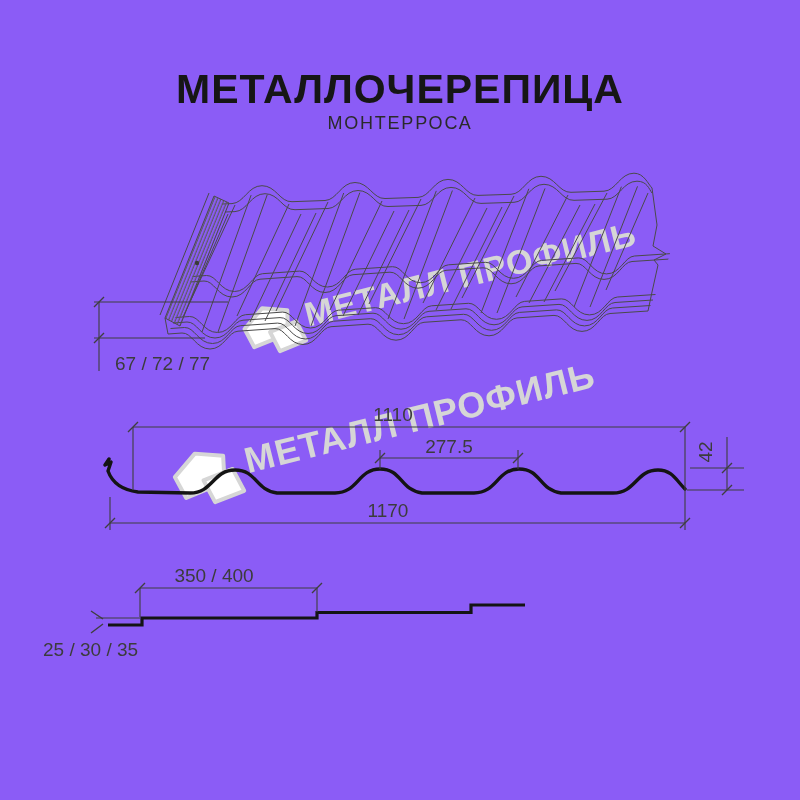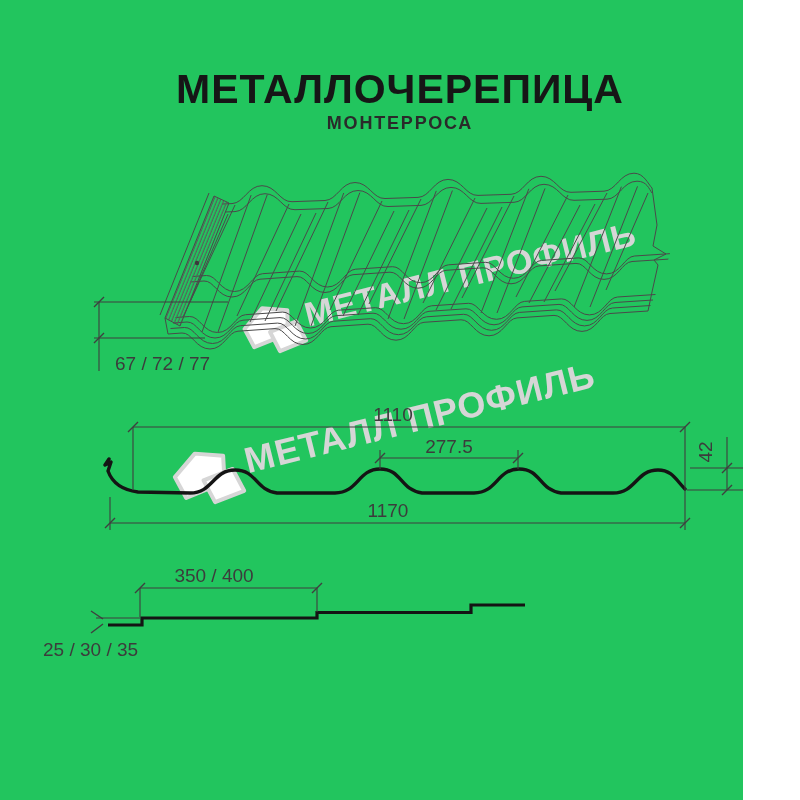--- a/index.html
+++ b/index.html
@@ -1,21 +1,21 @@
 <!DOCTYPE html>
 <html><head>
 <meta charset="utf-8">
 <style>
   html,body{margin:0;padding:0;background:#ffffff;}
-  #stage{position:relative;width:743px;height:800px;background:#22c55e;overflow:hidden;
+  #stage{position:relative;width:800px;height:800px;background:#8b5cf6;overflow:hidden;
          font-family:"Liberation Sans",sans-serif;}
   .title{position:absolute;left:0;top:66px;width:800px;text-align:center;
          font-size:41px;font-weight:bold;letter-spacing:1px;color:#161616;}
   .subtitle{position:absolute;left:0;top:113px;width:800px;text-align:center;
-         font-size:18px;font-weight:700;letter-spacing:1.8px;color:#2a2a2a;}
+         font-size:18px;font-weight:400;letter-spacing:1.8px;color:#2a2a2a;}
   svg{position:absolute;left:0;top:0;}
   .thin{stroke:#4a4a4a;stroke-width:1;fill:none;}
   .dimline{stroke:#3f3f3f;stroke-width:1.1;fill:none;}
   .tick{stroke:#3f3f3f;stroke-width:1.4;fill:none;}
   .thick{stroke:#141414;stroke-width:3.4;fill:none;stroke-linejoin:round;stroke-linecap:round;}
   .stepthick{stroke:#141414;stroke-width:3.2;fill:none;stroke-linejoin:miter;}
   .dimtext{fill:#3c3c3c;font-size:19px;font-family:"Liberation Sans",sans-serif;}
   .wm-logo{stroke:#d6d6d6;stroke-width:4;fill:#ffffff;stroke-linejoin:round;}
   .wm-text{fill:#d6d6d6;font-weight:bold;letter-spacing:1px;font-family:"Liberation Sans",sans-serif;}
 </style>

